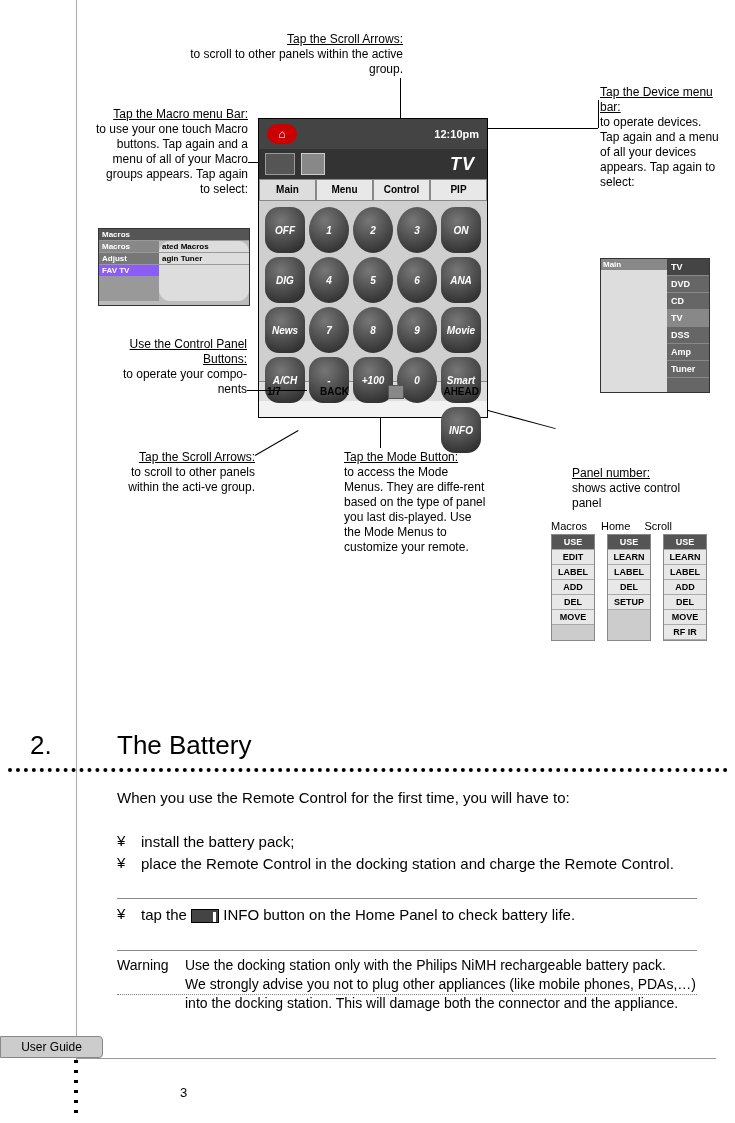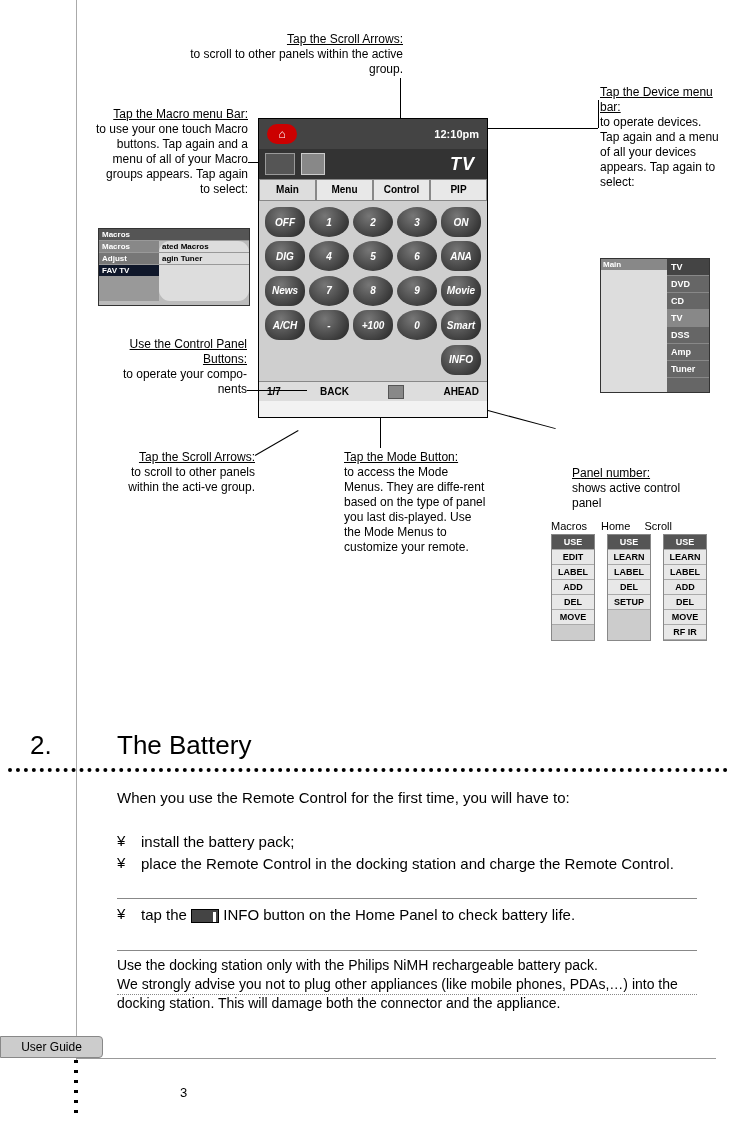--- a/index.html
+++ b/index.html
@@ -20,21 +20,21 @@
   .remote-home { width: 30px; height: 20px; background: #c00; border-radius: 10px; display: flex; align-items: center; justify-content: center; color: #fff; font-size: 12px; }
   .remote-time { color: #fff; font-size: 11px; font-weight: bold; }
   .remote-titlebar { height: 30px; background: #333; display: flex; align-items: center; gap: 6px; padding: 0 6px; }
   .remote-icon { width: 30px; height: 22px; background: #555; border: 1px solid #999; }
   .remote-mini { width: 24px; height: 22px; background: #888; border: 1px solid #ccc; }
   .remote-title { color: #fff; font-weight: bold; font-size: 18px; font-style: italic; margin-left: auto; padding-right: 6px; letter-spacing: 1px; }
   .remote-tabs { display: flex; height: 22px; background: #ccc; }
   .remote-tab { flex: 1; border: 1px solid #888; background: #e8e8e8; font-size: 10px; font-weight: bold; text-align: center; line-height: 20px; }
   .remote-tab:first-child { background: #ddd; }
   .remote-grid { padding: 6px; display: grid; grid-template-columns: repeat(5, 1fr); gap: 4px; background: #cfcfcf; height: 180px; }
-  .rbtn { background: radial-gradient(circle at 40% 30%, #777, #222); border-radius: 50%; display: flex; align-items: center; justify-content: center; color: #fff; font-size: 10px; font-weight: bold; font-style: italic; height: 30px; }
+  .rbtn { background: radial-gradient(circle at 40% 30%, #777, #222); border-radius: 50%; display: flex; align-items: center; justify-content: center; color: #fff; font-size: 10px; font-weight: bold; font-style: italic; height: 46px; }
   .rbtn.oval { border-radius: 14px; width: 100%; }
   .remote-footer { height: 20px; background: #ddd; display: flex; justify-content: space-between; align-items: center; padding: 0 8px; font-size: 10px; font-weight: bold; border-top: 1px solid #888; }
   .remote-footer .mid { width: 16px; height: 14px; background: #888; border: 1px solid #555; }
   
   
   .mini-shot { position: absolute; border: 1px solid #333; background: #bbb; }
   .mini-shot .row { font-size: 8px; font-weight: bold; padding: 1px 3px; border-bottom: 1px solid #999; }
   .mini-shot .hdr { background: #555; color: #fff; }
   
   
@@ -107,21 +107,21 @@
 </div>
 <div class="line h" style="left:488px; top:128px; width:110px;"></div>
 <div class="line v" style="left:598px; top:100px; height:28px;"></div>
 
 <div class="mini-shot" style="left:98px; top:228px; width:152px; height:78px;">
   <div class="row hdr">Macros</div>
   <div style="display:flex; height:60px;">
     <div style="width:60px; background:#999;">
       <div class="row" style="background:#888; color:#fff;">Macros</div>
       <div class="row" style="background:#777; color:#fff; font-weight:bold;">Adjust</div>
-      <div class="row" style="background:#0f172a; color:#fff;">FAV TV</div>
+      <div class="row" style="background:#8b5cf6; color:#fff;">FAV TV</div>
     </div>
     <div style="flex:1; background:#ddd;border-radius:11px;">
       <div class="row">ated Macros</div>
       <div class="row">agin Tuner</div>
     </div>
   </div>
 </div>
 
 <div class="remote">
   <div class="remote-header">
@@ -271,20 +271,21 @@
       <span>tap the </span>
       <span class="info-icon"></span>
       <span> INFO button on the Home Panel to check battery life.</span>
     </span>
   </div>
 </div>
 
 <div class="rule" style="top:950px;"></div>
 
 <div class="warning-row" style="top:956px;">
+  <div class="lbl">Warning</div>
   <div class="txt">
     <span>Use the docking station only with the Philips NiMH rechargeable battery pack.</span><br>
     <span>We strongly advise you not to plug other appliances (like mobile phones, PDAs,…) into the docking station. This will damage both the connector and the appliance.</span>
   </div>
 </div>
 
 <div class="rule dot" style="top:994px;"></div>
 
 <div class="user-guide-tab">User Guide</div>
 <div class="bottom-line"></div>

